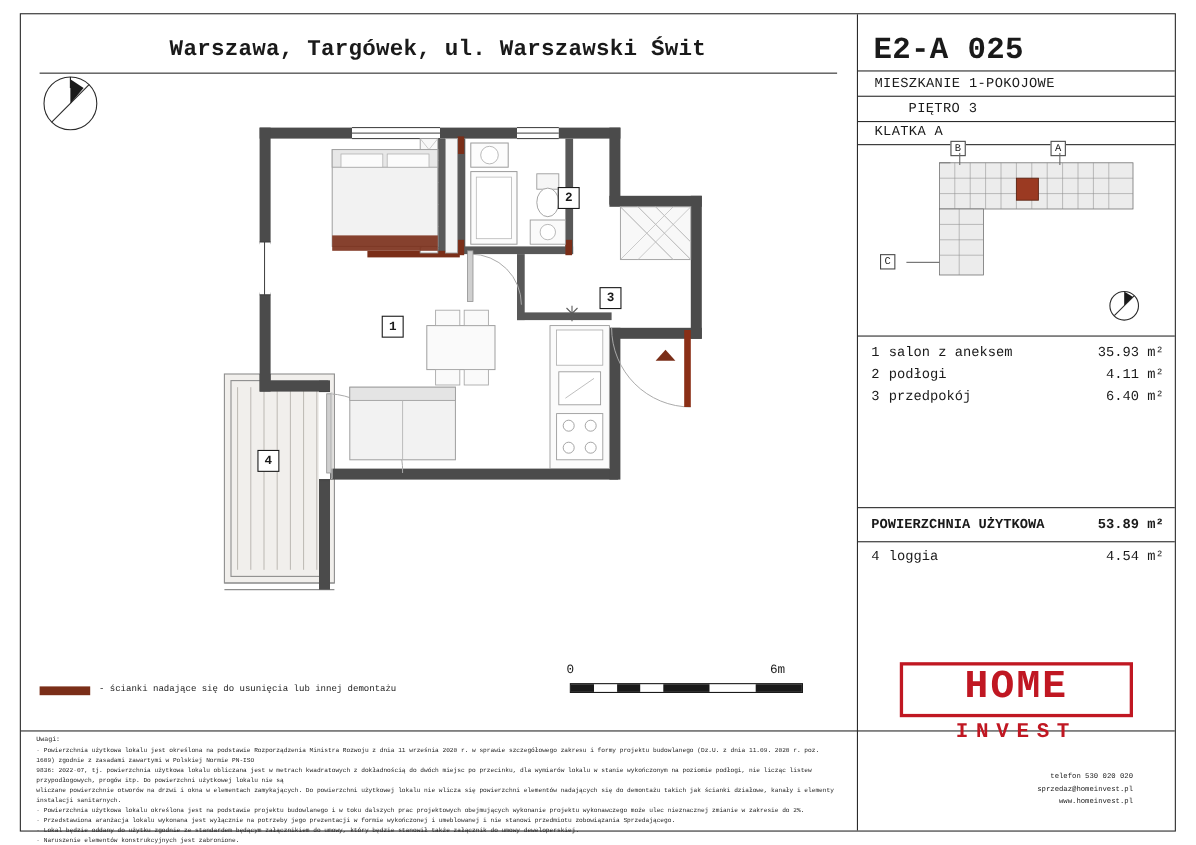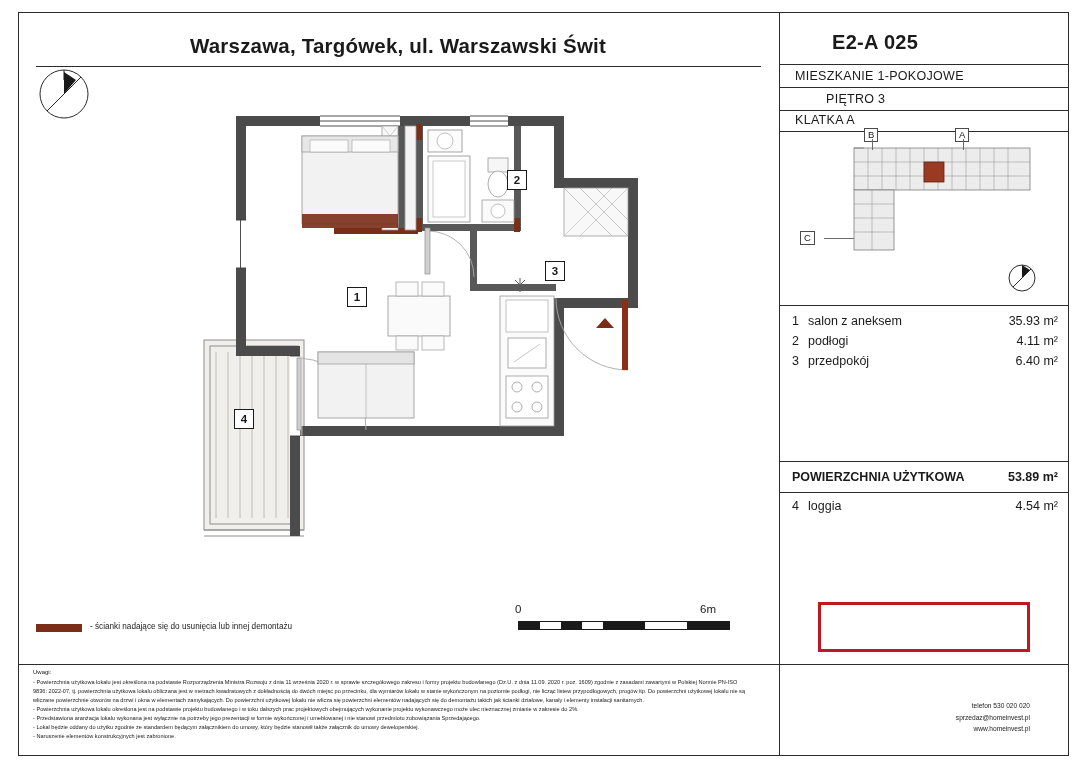--- a/index.html
+++ b/index.html
@@ -7,20 +7,21 @@
     width:1087px; height:768px;
     background:#ffffff;
     font-family:"Liberation Sans", sans-serif;
     color:#1a1a1a;
     overflow:hidden;
   }
   #sheet {
     position:relative;
     width:1087px; height:768px;
     box-sizing:border-box;
+    font-family:Liberation Mono, monospace;
   }
   .frame {
     position:absolute;
     left:18px; top:12px;
     width:1051px; height:744px;
     border:1px solid #2b2b2b;
     box-sizing:border-box;
   }
 
   
@@ -34,22 +35,22 @@
     font-size:20.5px; font-weight:bold; letter-spacing:0.2px;
     color:#1a1a1a;
   }
 
   .vdiv {
     position:absolute; left:779px; top:13px; width:0; height:742px;
     border-left:1px solid #2b2b2b;
   }
 
   .code {
-    position:absolute; left:832px; top:31px;
-    font-size:20px; font-weight:bold; letter-spacing:0.3px;
+    position:absolute; left:794px; top:31px;
+    font-size:28px; font-weight:bold; letter-spacing:0.3px;
   }
   .hr {
     position:absolute; border-top:1px solid #2b2b2b;
   }
   .h1 { left:780px; top:64px; width:288px; }
   .h2 { left:780px; top:87px; width:288px; }
   .h3 { left:780px; top:110px; width:288px; }
   .h4 { left:780px; top:131px; width:288px; }
 
   .meta1 { position:absolute; left:795px; top:69px; font-size:12.5px; letter-spacing:0.3px; }
@@ -474,19 +475,21 @@
     <div>9836: 2022-07, tj. powierzchnia użytkowa lokalu obliczana jest w metrach kwadratowych z dokładnością do dwóch miejsc po przecinku, dla wymiarów lokalu w stanie wykończonym na poziomie podłogi, nie licząc listew przypodłogowych, progów itp. Do powierzchni użytkowej lokalu nie są</div>
     <div>wliczane powierzchnie otworów na drzwi i okna w elementach zamykających. Do powierzchni użytkowej lokalu nie wlicza się powierzchni elementów nadających się do demontażu takich jak ścianki działowe,  kanały i elementy instalacji  sanitarnych.</div>
     <div>- Powierzchnia użytkowa lokalu określona jest na podstawie projektu budowlanego i w toku dalszych prac projektowych obejmujących wykonanie projektu wykonawczego może ulec nieznacznej zmianie w zakresie do 2%.</div>
     <div>- Przedstawiona aranżacja lokalu wykonana jest wyłącznie na potrzeby jego prezentacji w formie wykończonej i umeblowanej i nie stanowi przedmiotu zobowiązania Sprzedającego.</div>
     <div>- Lokal będzie oddany do użytku zgodnie ze standardem będącym załącznikiem do umowy, który będzie stanowił także załącznik do umowy deweloperskiej.</div>
     <div>- Naruszenie elementów konstrukcyjnych jest zabronione.</div>
   </div>
 
   <div class="logo">
     <div class="logo-box"></div>
+    <div class="logo-home">HOME</div>
+    <div class="logo-invest">INVEST</div>
   </div>
   <div class="contact">
     <div>telefon 530 020 020</div>
     <div>sprzedaz@homeinvest.pl</div>
     <div>www.homeinvest.pl</div>
   </div>
 </div>
 
 </body></html>

